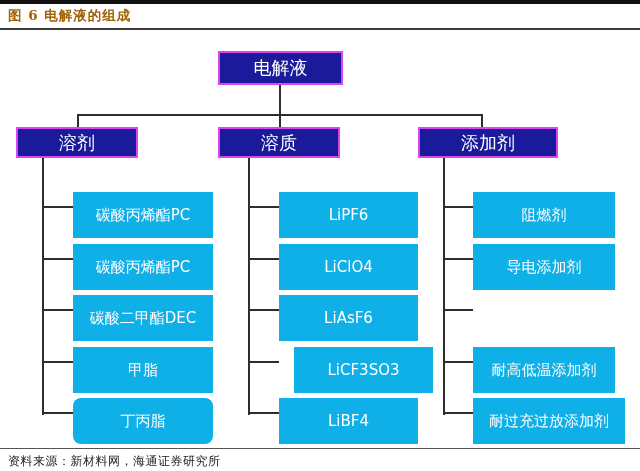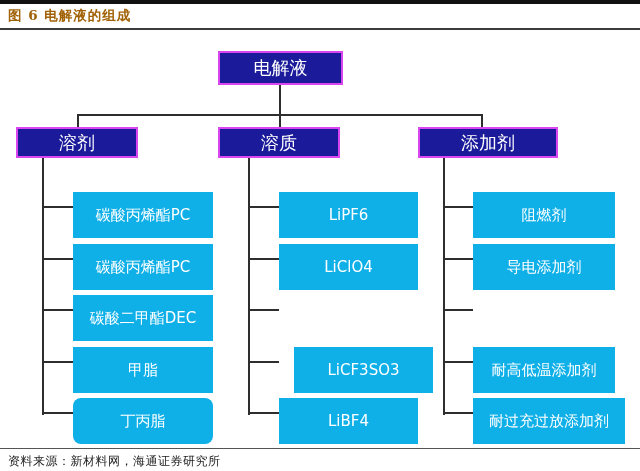--- a/index.html
+++ b/index.html
@@ -70,20 +70,21 @@
   <div class="node dark" style="left:418px; top:127px; width:140px;">添加剂</div>
 
   <div class="node cyan" style="left:73px; top:192px; width:140px;">碳酸丙烯酯PC</div>
   <div class="node cyan" style="left:73px; top:244px; width:140px;">碳酸丙烯酯PC</div>
   <div class="node cyan" style="left:73px; top:295px; width:140px;">碳酸二甲酯DEC</div>
   <div class="node cyan" style="left:73px; top:347px; width:140px;">甲脂</div>
   <div class="node cyan" style="left:73px; top:398px; width:140px;border-radius:8px;">丁丙脂</div>
 
   <div class="node cyan" style="left:279px; top:192px; width:139px;">LiPF6</div>
   <div class="node cyan" style="left:279px; top:244px; width:139px;">LiClO4</div>
+  <div class="node cyan" style="left:279px; top:295px; width:139px;">LiAsF6</div>
   <div class="node cyan" style="left:294px; top:347px; width:139px;">LiCF3SO3</div>
   <div class="node cyan" style="left:279px; top:398px; width:139px;">LiBF4</div>
 
   <div class="node cyan" style="left:473px; top:192px; width:142px;">阻燃剂</div>
   <div class="node cyan" style="left:473px; top:244px; width:142px;">导电添加剂</div>
   <div class="node cyan" style="left:473px; top:347px; width:142px;">耐高低温添加剂</div>
   <div class="node cyan" style="left:473px; top:398px; width:152px;">耐过充过放添加剂</div>
 
   <div class="hrule rule-bot"></div>
   <div class="source">资料来源：新材料网，海通证券研究所</div>

